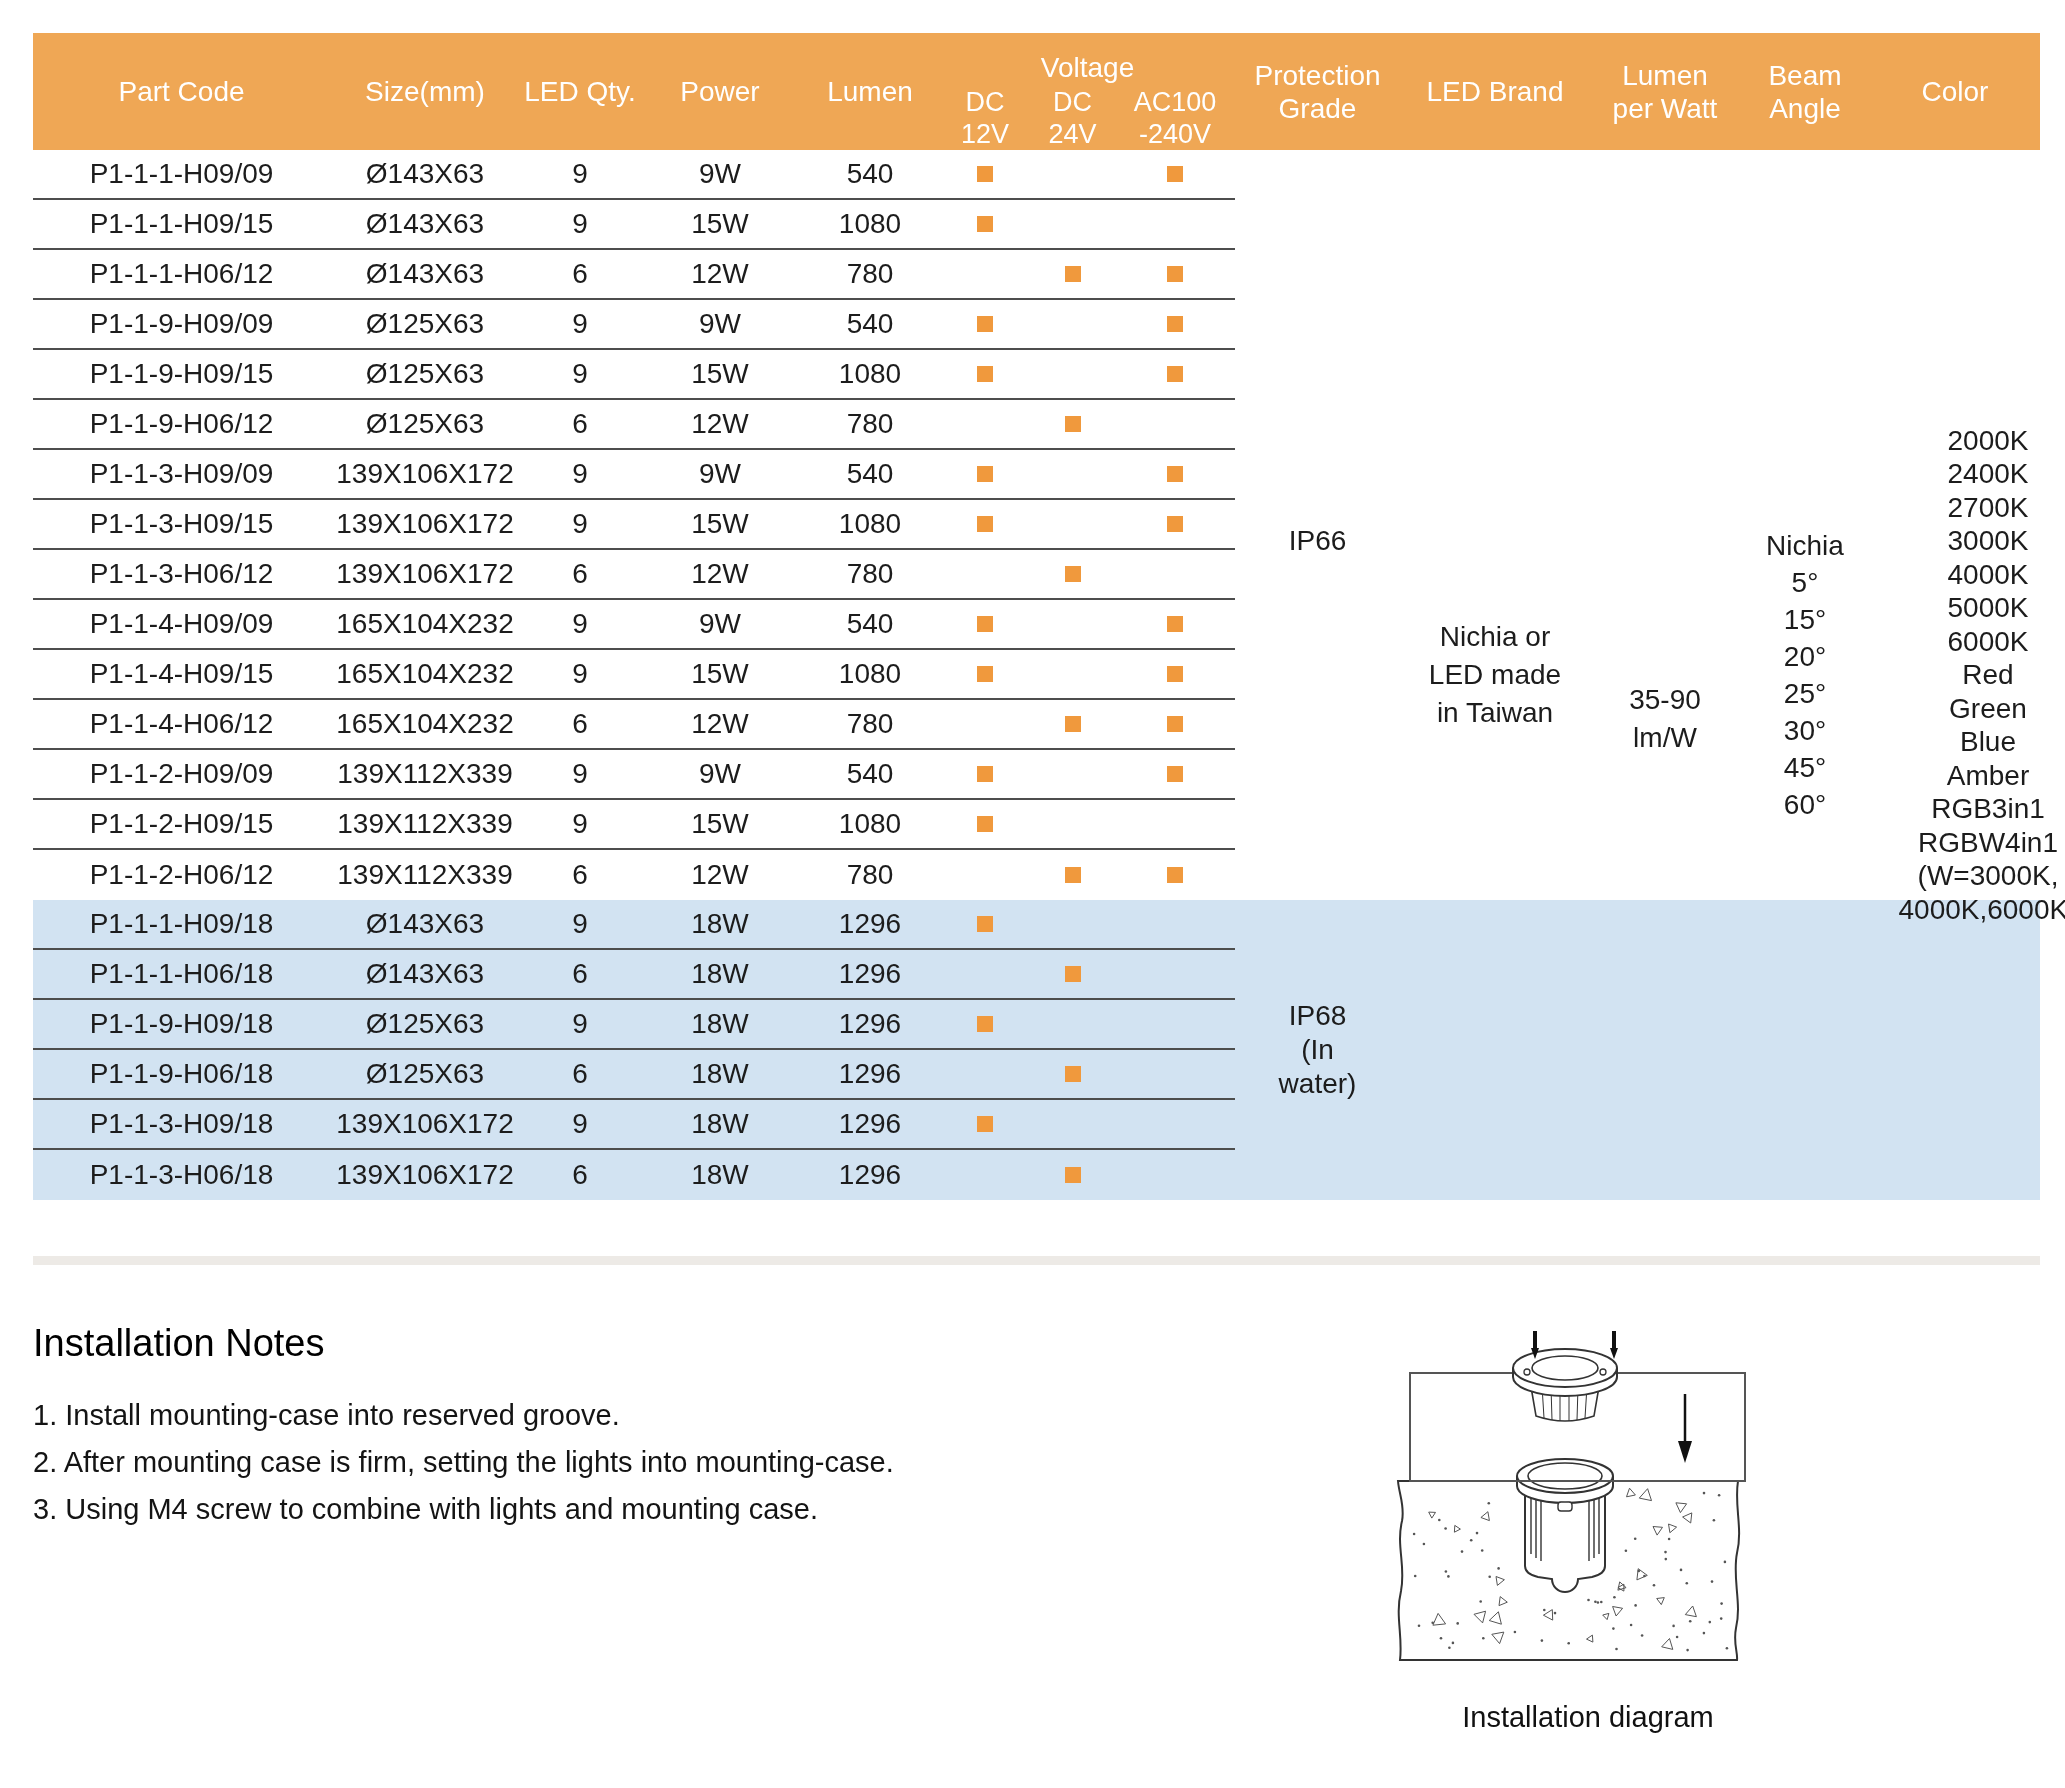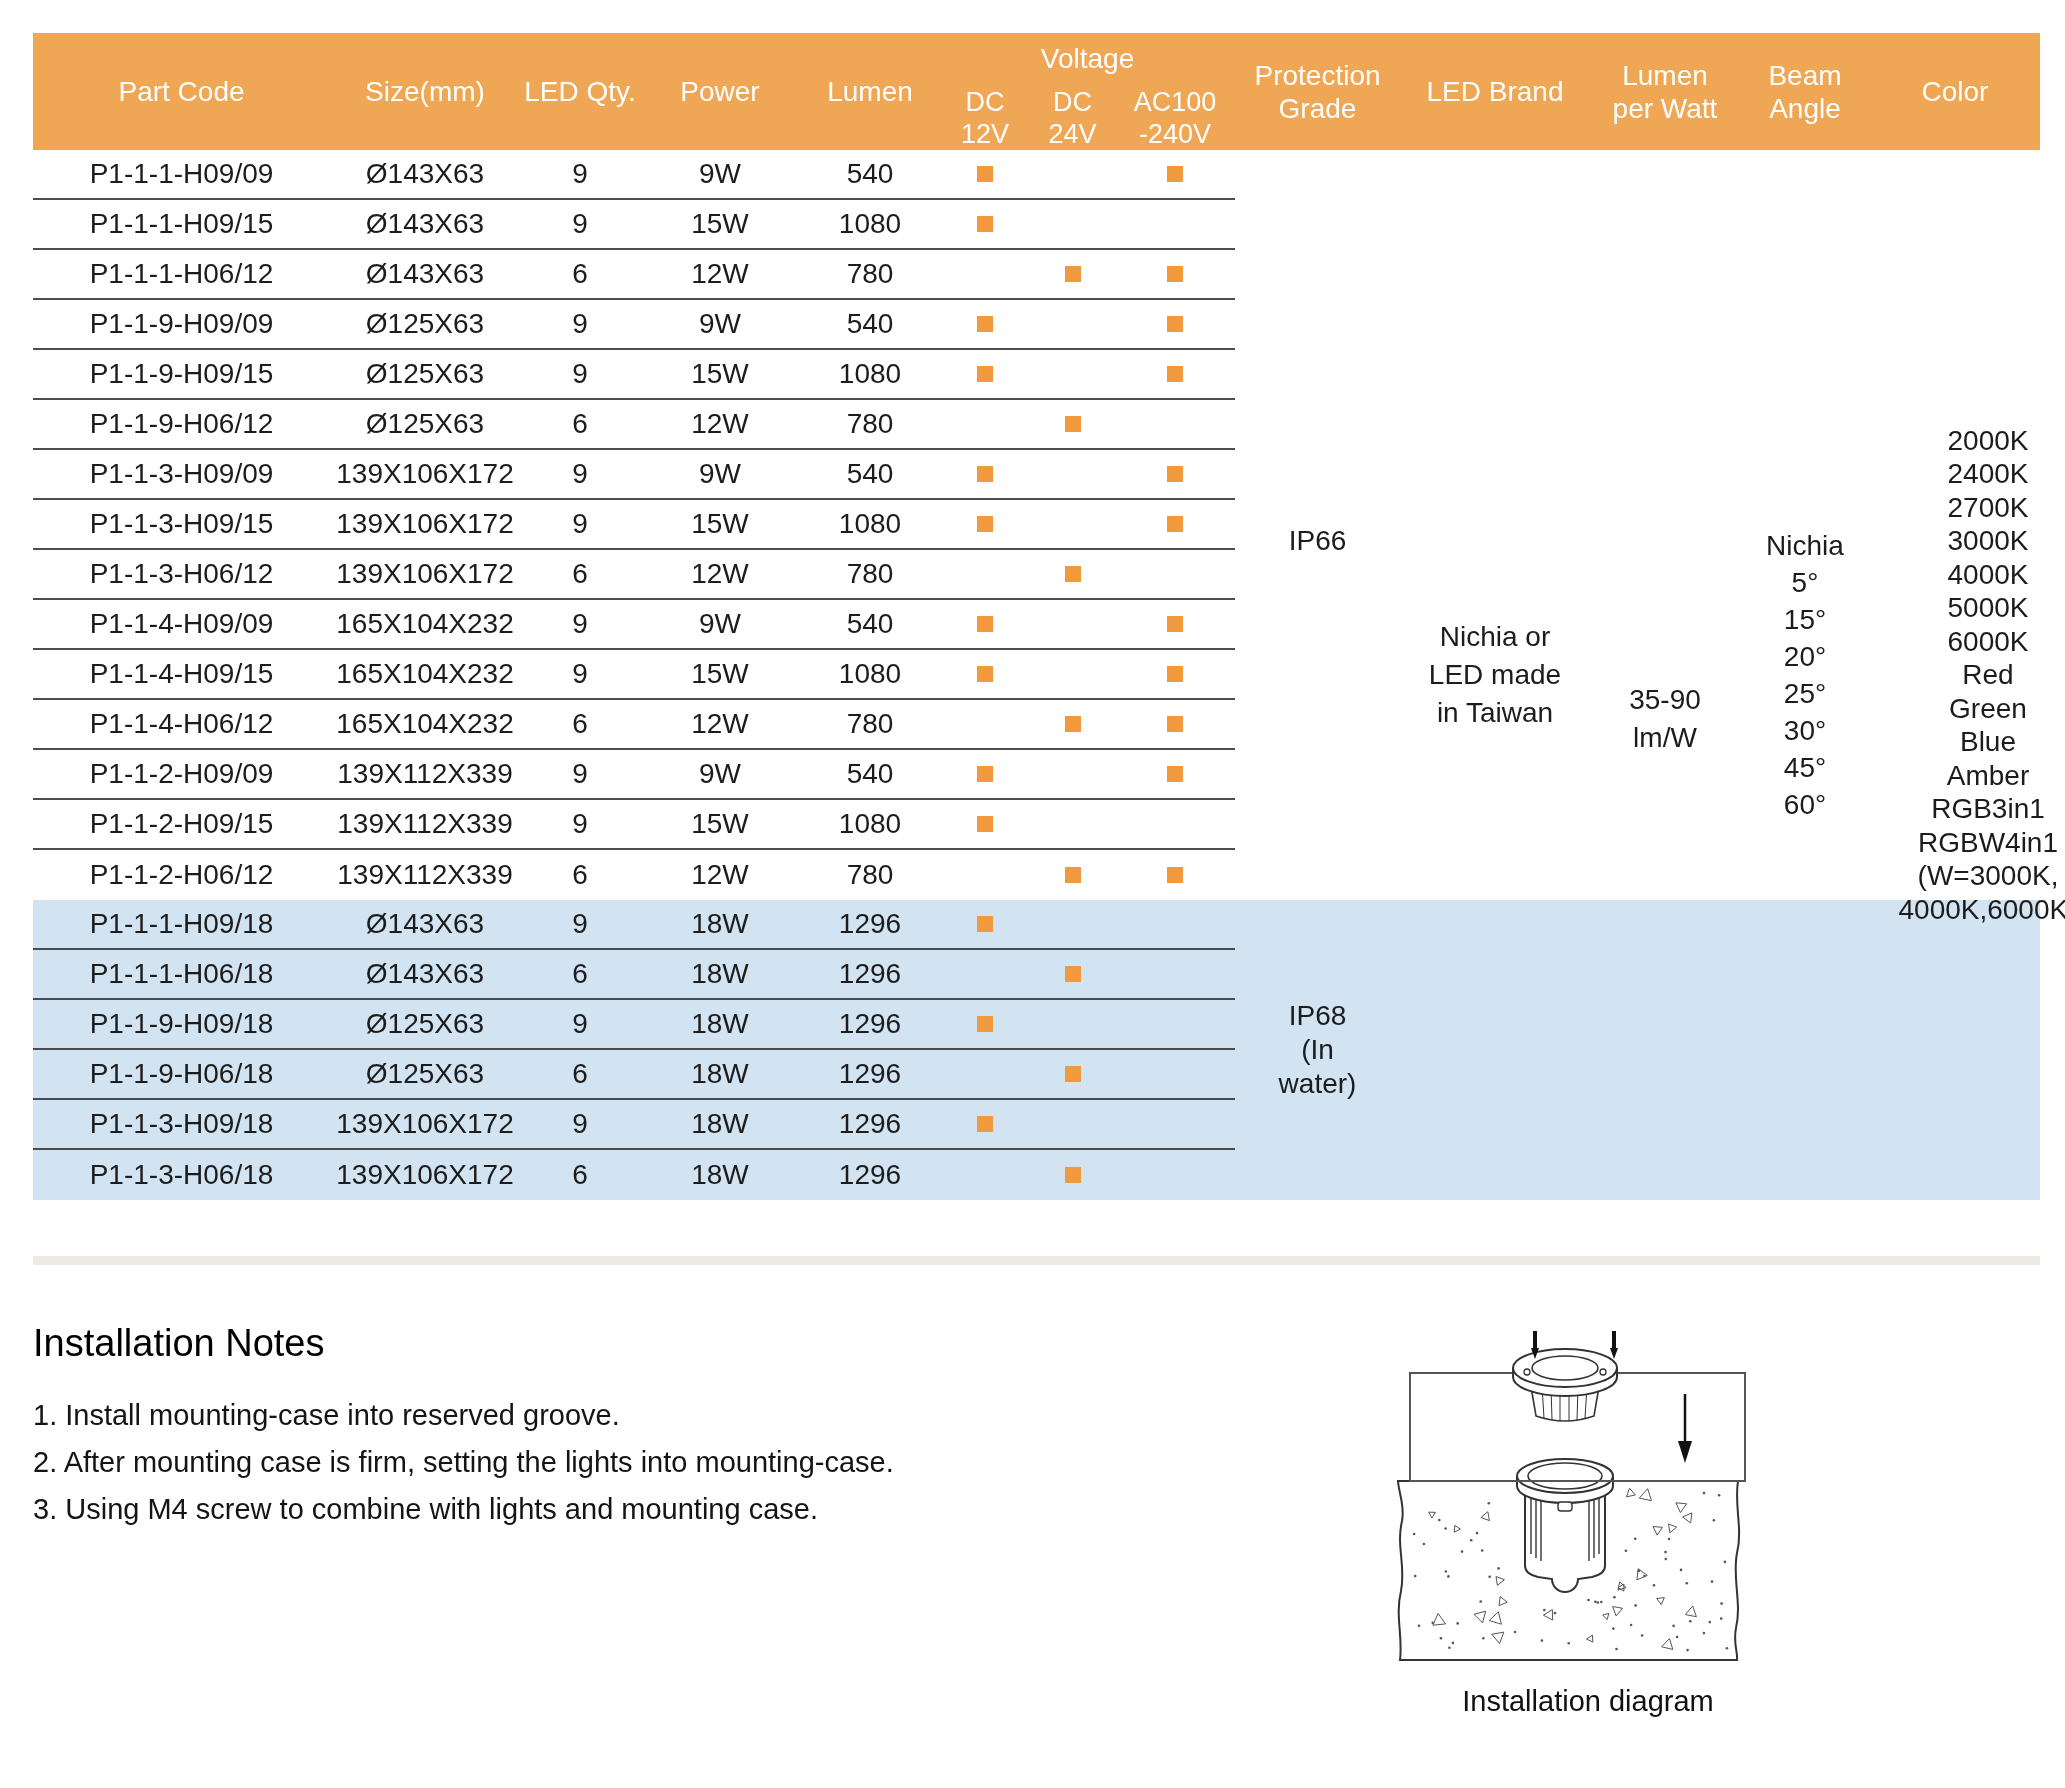--- a/index.html
+++ b/index.html
@@ -7,21 +7,21 @@
   .sheet{position:relative;width:2065px;height:1788px;background:#fff;overflow:hidden;}
 
   
   .spec-table{position:absolute;left:33px;top:33px;width:2007px;}
   .thead{display:flex;height:117px;background:#EFA755;}
   .th{color:#fff;font-size:28px;line-height:33px;display:flex;flex-direction:column;
       align-items:center;justify-content:center;text-align:center;}
   .w-part{width:297px}.w-size{width:190px}.w-qty{width:120px}.w-pow{width:160px}.w-lum{width:140px}
   .w-v1{width:90px}.w-v2{width:85px}.w-v3{width:120px}
   .w-prot{width:165px}.w-brand{width:190px}.w-lpw{width:150px}.w-beam{width:130px}.w-color{width:170px}
-  .th-voltage{width:295px;justify-content:space-between;padding-top:9px;box-sizing:border-box;}
+  .th-voltage{width:295px;justify-content:flex-end;padding-top:9px;box-sizing:border-box;}
   .v-subs{display:flex;margin-top:2px;}
   .v-subs .th{font-size:27px;line-height:32px;}
 
   .tbody{position:relative;height:1050px;}
   .blue-band{position:absolute;left:0;top:750px;width:2007px;height:300px;background:#D2E3F2;}
   .sec{position:relative;width:1202px;}
   .row{display:flex;align-items:center;width:1202px;height:50px;box-sizing:border-box;
        border-bottom:2px solid #4d4d4d;}
   .sec .row:last-child{border-bottom:none;}
   .cell{font-size:28px;text-align:center;}
@@ -35,21 +35,21 @@
   .m-brand{left:1367px;top:0;width:190px;height:1050px;line-height:38px;}
   .m-lpw{left:1557px;top:0;width:150px;height:1050px;line-height:38px;margin-top:44px;}
   .m-beam{left:1707px;top:0;width:130px;height:1050px;line-height:37px;}
   .m-color{left:1837px;top:0;width:170px;height:1050px;line-height:33.5px;margin-left:33px;}
 
   
   .divider{position:absolute;left:33px;top:1256px;width:2007px;height:9px;background:#EDEAE6;}
   .notes-h{position:absolute;left:33px;top:1322px;margin:0;font-size:38px;font-weight:400;color:#000000;}
   .notes{position:absolute;left:33px;top:1392px;font-size:29px;line-height:47px;color:#141414;}
   .diagram{position:absolute;left:1388px;top:1326px;width:400px;text-align:center;}
-  .caption{margin-top:10px;font-size:29px;color:#111;}
+  .caption{margin-top:26px;font-size:29px;color:#111;}
 </style>
 </head>
 <body>
 
 <div class="sheet">
 
   <div class="spec-table">
     <div class="thead">
       <div class="th w-part">Part Code</div>
       <div class="th w-size">Size(mm)</div>

